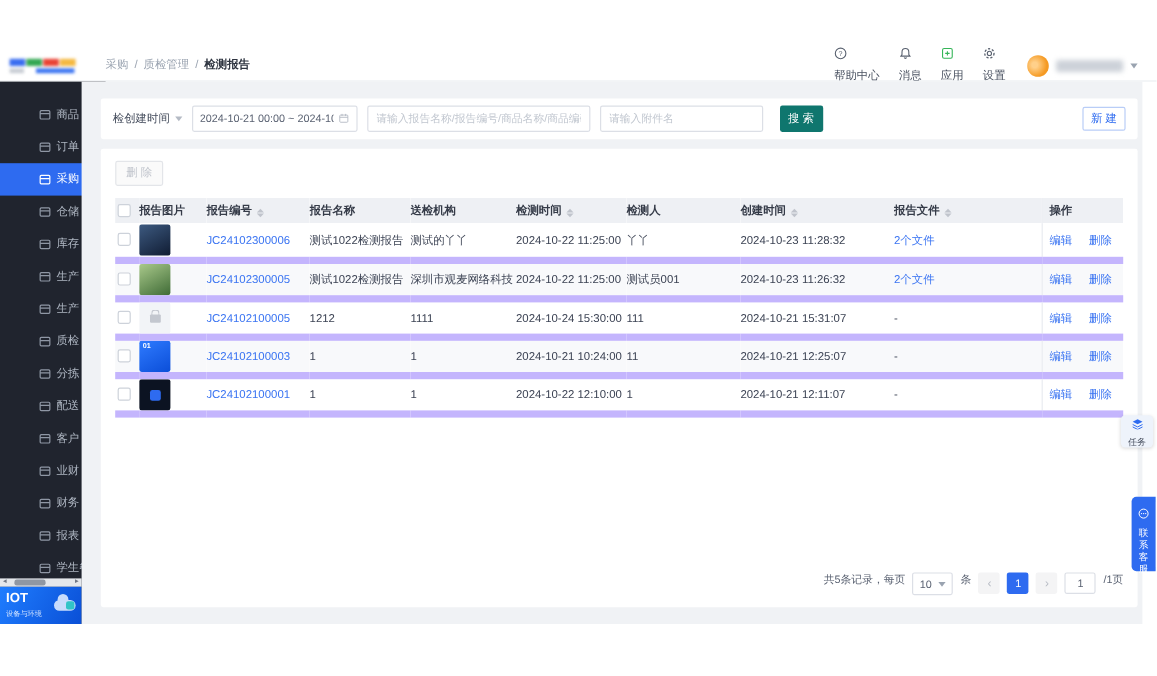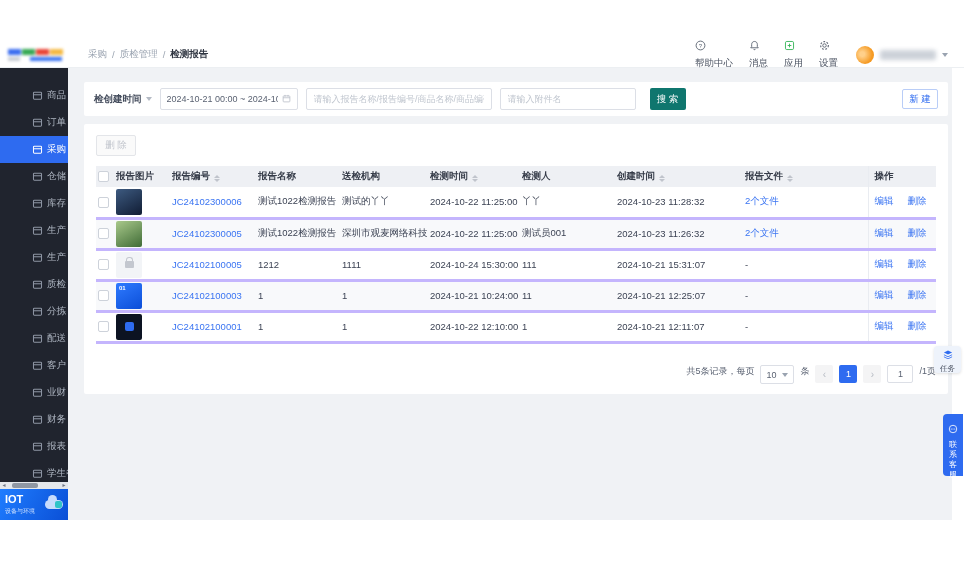--- a/index.html
+++ b/index.html
@@ -51,41 +51,41 @@
   .iot-sub { color:#cfe2ff; font-size:6px; margin-top:2px; }
   .cloud { position:relative; margin-left:auto; width:18px; height:9px; background:#dceaff; border-radius:6px; opacity:.9; }
   .cloud:before { content:""; position:absolute; left:3px; top:-5px; width:9px; height:9px; border-radius:50%; background:#dceaff; }
   .cloud:after { content:""; position:absolute; right:1px; bottom:1px; width:7px; height:7px; border-radius:2px; background:#35d0c5; }
 
   
   .main { position:absolute; top:68px; left:68px; width:884px; height:452px; background:#f0f2f5;
           padding:14px 4px 0 16px; }
   .card { background:#fff; border-radius:2px; }
   .filter-card { height:34px; display:flex; align-items:center; padding:0 10px; gap:8px; }
-  .f-label { font-size:9.5px; color:#444c5c;font-weight:bold; }
+  .f-label { font-size:9.5px; color:#444c5c; }
   .f-caret { margin-left:-4px; border-top-color:#b4bac4; }
   .input { border:1px solid #dcdfe6; border-radius:2px; height:22px; font-size:9px; color:#5a6272;
            background:#fff; font-family:"Liberation Sans", sans-serif; }
   .date-input { width:138px; display:flex; align-items:center; padding:0 6px; gap:4px; }
   .date-input span:first-child { flex:1; white-space:nowrap; overflow:hidden; }
   .kw { width:186px; padding:0 7px; }
   .attach { width:136px; padding:0 7px; }
   input::placeholder { color:#c0c6cf; font-size:9px; }
   .btn { border:none; border-radius:2px; font-size:9.5px; cursor:pointer; font-family:"Liberation Sans", sans-serif; }
   .btn.primary { width:36px; height:22px; background:#0f766e; color:#fff; margin-left:6px; }
   .btn.ghost { width:36px; height:20px; background:#fff; border:1px solid #b9cdf7; color:#2e6bf0; }
   .spacer { flex:1; }
 
-  .table-card { margin-top:8px; height:270px; position:relative; padding:10px 12px 0 12px; }
+  .table-card { margin-top:8px; height:382px; position:relative; padding:10px 12px 0 12px; }
   .btn.disabled { width:40px; height:21px; background:#fafafa; border:1px solid #e3e5e9; color:#c0c4cc; cursor:not-allowed; }
 
   table { width:840px; border-collapse:collapse; table-layout:fixed; margin-top:10px; }
   thead th { background:#eef0f4; height:21px; font-size:9.5px; color:#353b48; text-align:left;
              font-weight:bold; white-space:nowrap; overflow:hidden; }
-  tbody td { height:31px; font-size:9.5px; color:#3c4354; border-bottom:3px solid #c4b5fd;
+  tbody td { height:31px; font-size:9.5px; color:#3c4354; border-bottom:6px solid #c4b5fd;
              white-space:nowrap; overflow:hidden; }
   tbody tr.zebra td { background:#f8f9fb; }
   th.op-col, td.op-col { border-left:1px solid #e9ecf1; padding-left:6px !important; }
   .cb { width:11px; height:11px; border:1px solid #cdd2da; border-radius:2px; background:#fff; display:inline-block;
         vertical-align:middle; cursor:pointer; }
   .sorter { display:inline-flex; flex-direction:column; gap:1px; margin-left:4px; vertical-align:1px; }
   .sorter i { width:0; height:0; border-left:3px solid transparent; border-right:3px solid transparent; display:block; }
   .sorter .up { border-bottom:3.5px solid #c0c4cc; }
   .sorter .dn { border-top:3.5px solid #c0c4cc; }
   .link { color:#3a74f2; cursor:pointer; }

